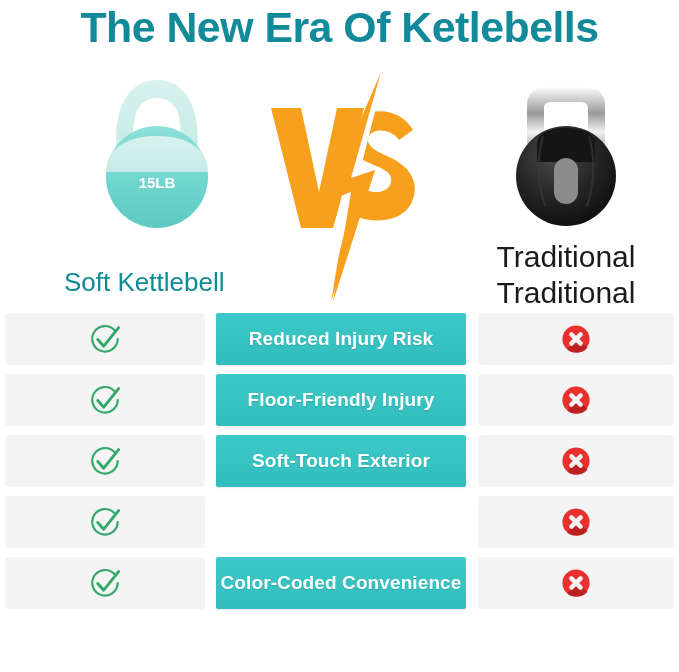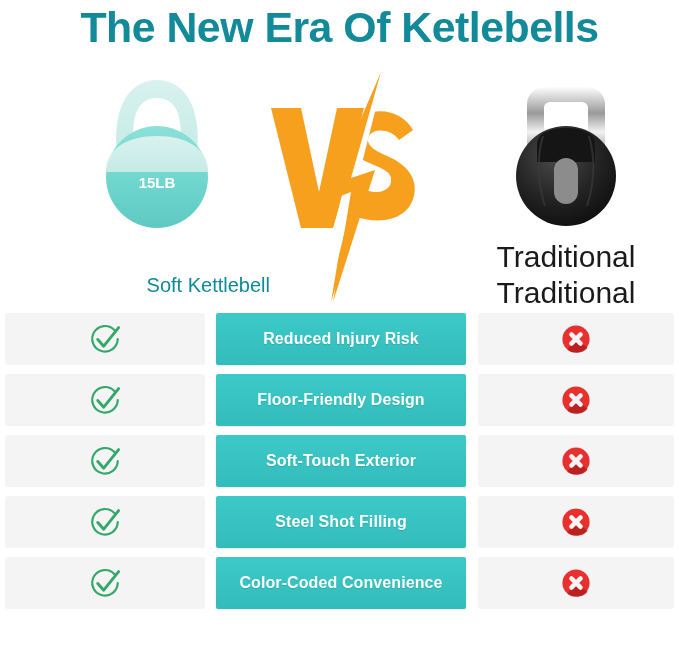--- a/index.html
+++ b/index.html
@@ -63,23 +63,23 @@
 
   .product-label {
     position: absolute;
     bottom: 2px;
     width: 100%;
     text-align: center;
     line-height: 1.18;
   }
   .product-label.soft {
     color: #0f8a97;
-    font-size: 20px;
+    font-size: 26px;
     font-weight: 400;
-    text-align: right;
+    text-align: left;
     padding-left: 20px;
     box-sizing: border-box;
     bottom: 12px;
   }
   .product-label.trad {
     color: #1a1a1a;
     font-size: 30px;
     font-weight: 400;
     bottom: 0px;
   }
@@ -127,21 +127,21 @@
     height: 52px;
     border-radius: 2px;
     background: linear-gradient(180deg, #3ec9c9 0%, #32bcbc 100%);
     box-shadow: 0 1px 2px rgba(0,0,0,0.10);
     display: flex;
     align-items: center;
     justify-content: center;
   }
   .feature-text {
     color: #ffffff;
-    font-size: 16px;
+    font-size: 19px;
     font-weight: 700;
     letter-spacing: 0.1px;
     text-shadow: 0 1px 1px rgba(0,0,0,0.12);
     white-space: nowrap;
   }
 
   .icon-svg { display: block; }
 </style>
 </head>
 <body>
@@ -255,21 +255,21 @@
 </div>
     </div>
     <div class="row">
       <div class="cell-icon left">
   <svg class="icon-svg" viewBox="0 0 40 40" width="34" height="34">
     <path d="M31 9.5 A15 15 0 1 0 35 20" fill="none" stroke="#34a86a" stroke-width="2.6" stroke-linecap="round"></path>
     <path d="M11.5 20.5 L18.5 28.5 L36 6.5" fill="none" stroke="#34a86a" stroke-width="3.4" stroke-linecap="round" stroke-linejoin="round"></path>
   </svg>
 </div>
       <div class="cell-feature">
-        <span class="feature-text">Floor-Friendly Design</span>
+        <span class="feature-text">Floor-Friendly Injury</span>
       </div>
       <div class="cell-icon right">
   <svg class="icon-svg" viewBox="0 0 40 40" width="32" height="32">
     <circle cx="20" cy="20" r="17" fill="#e8302f"></circle>
     <path d="M20 20 L34.5 31 A17 17 0 0 1 20 37 A17 17 0 0 1 9 33 Z" fill="#b51d1d" opacity="0.85"></path>
     <g fill="#f4f4f4">
       <rect x="17.2" y="9.2" width="5.6" height="21.6" rx="2.6" transform="rotate(45 20 20)"></rect>
       <rect x="17.2" y="9.2" width="5.6" height="21.6" rx="2.6" transform="rotate(-45 20 20)"></rect>
     </g>
   </svg>
@@ -296,23 +296,20 @@
   </svg>
 </div>
     </div>
     <div class="row">
       <div class="cell-icon left">
   <svg class="icon-svg" viewBox="0 0 40 40" width="34" height="34">
     <path d="M31 9.5 A15 15 0 1 0 35 20" fill="none" stroke="#34a86a" stroke-width="2.6" stroke-linecap="round"></path>
     <path d="M11.5 20.5 L18.5 28.5 L36 6.5" fill="none" stroke="#34a86a" stroke-width="3.4" stroke-linecap="round" stroke-linejoin="round"></path>
   </svg>
 </div>
-      <div class="cell-feature">
-        <span class="feature-text">Steel Shot Filling</span>
-      </div>
       <div class="cell-icon right">
   <svg class="icon-svg" viewBox="0 0 40 40" width="32" height="32">
     <circle cx="20" cy="20" r="17" fill="#e8302f"></circle>
     <path d="M20 20 L34.5 31 A17 17 0 0 1 20 37 A17 17 0 0 1 9 33 Z" fill="#b51d1d" opacity="0.85"></path>
     <g fill="#f4f4f4">
       <rect x="17.2" y="9.2" width="5.6" height="21.6" rx="2.6" transform="rotate(45 20 20)"></rect>
       <rect x="17.2" y="9.2" width="5.6" height="21.6" rx="2.6" transform="rotate(-45 20 20)"></rect>
     </g>
   </svg>
 </div>

